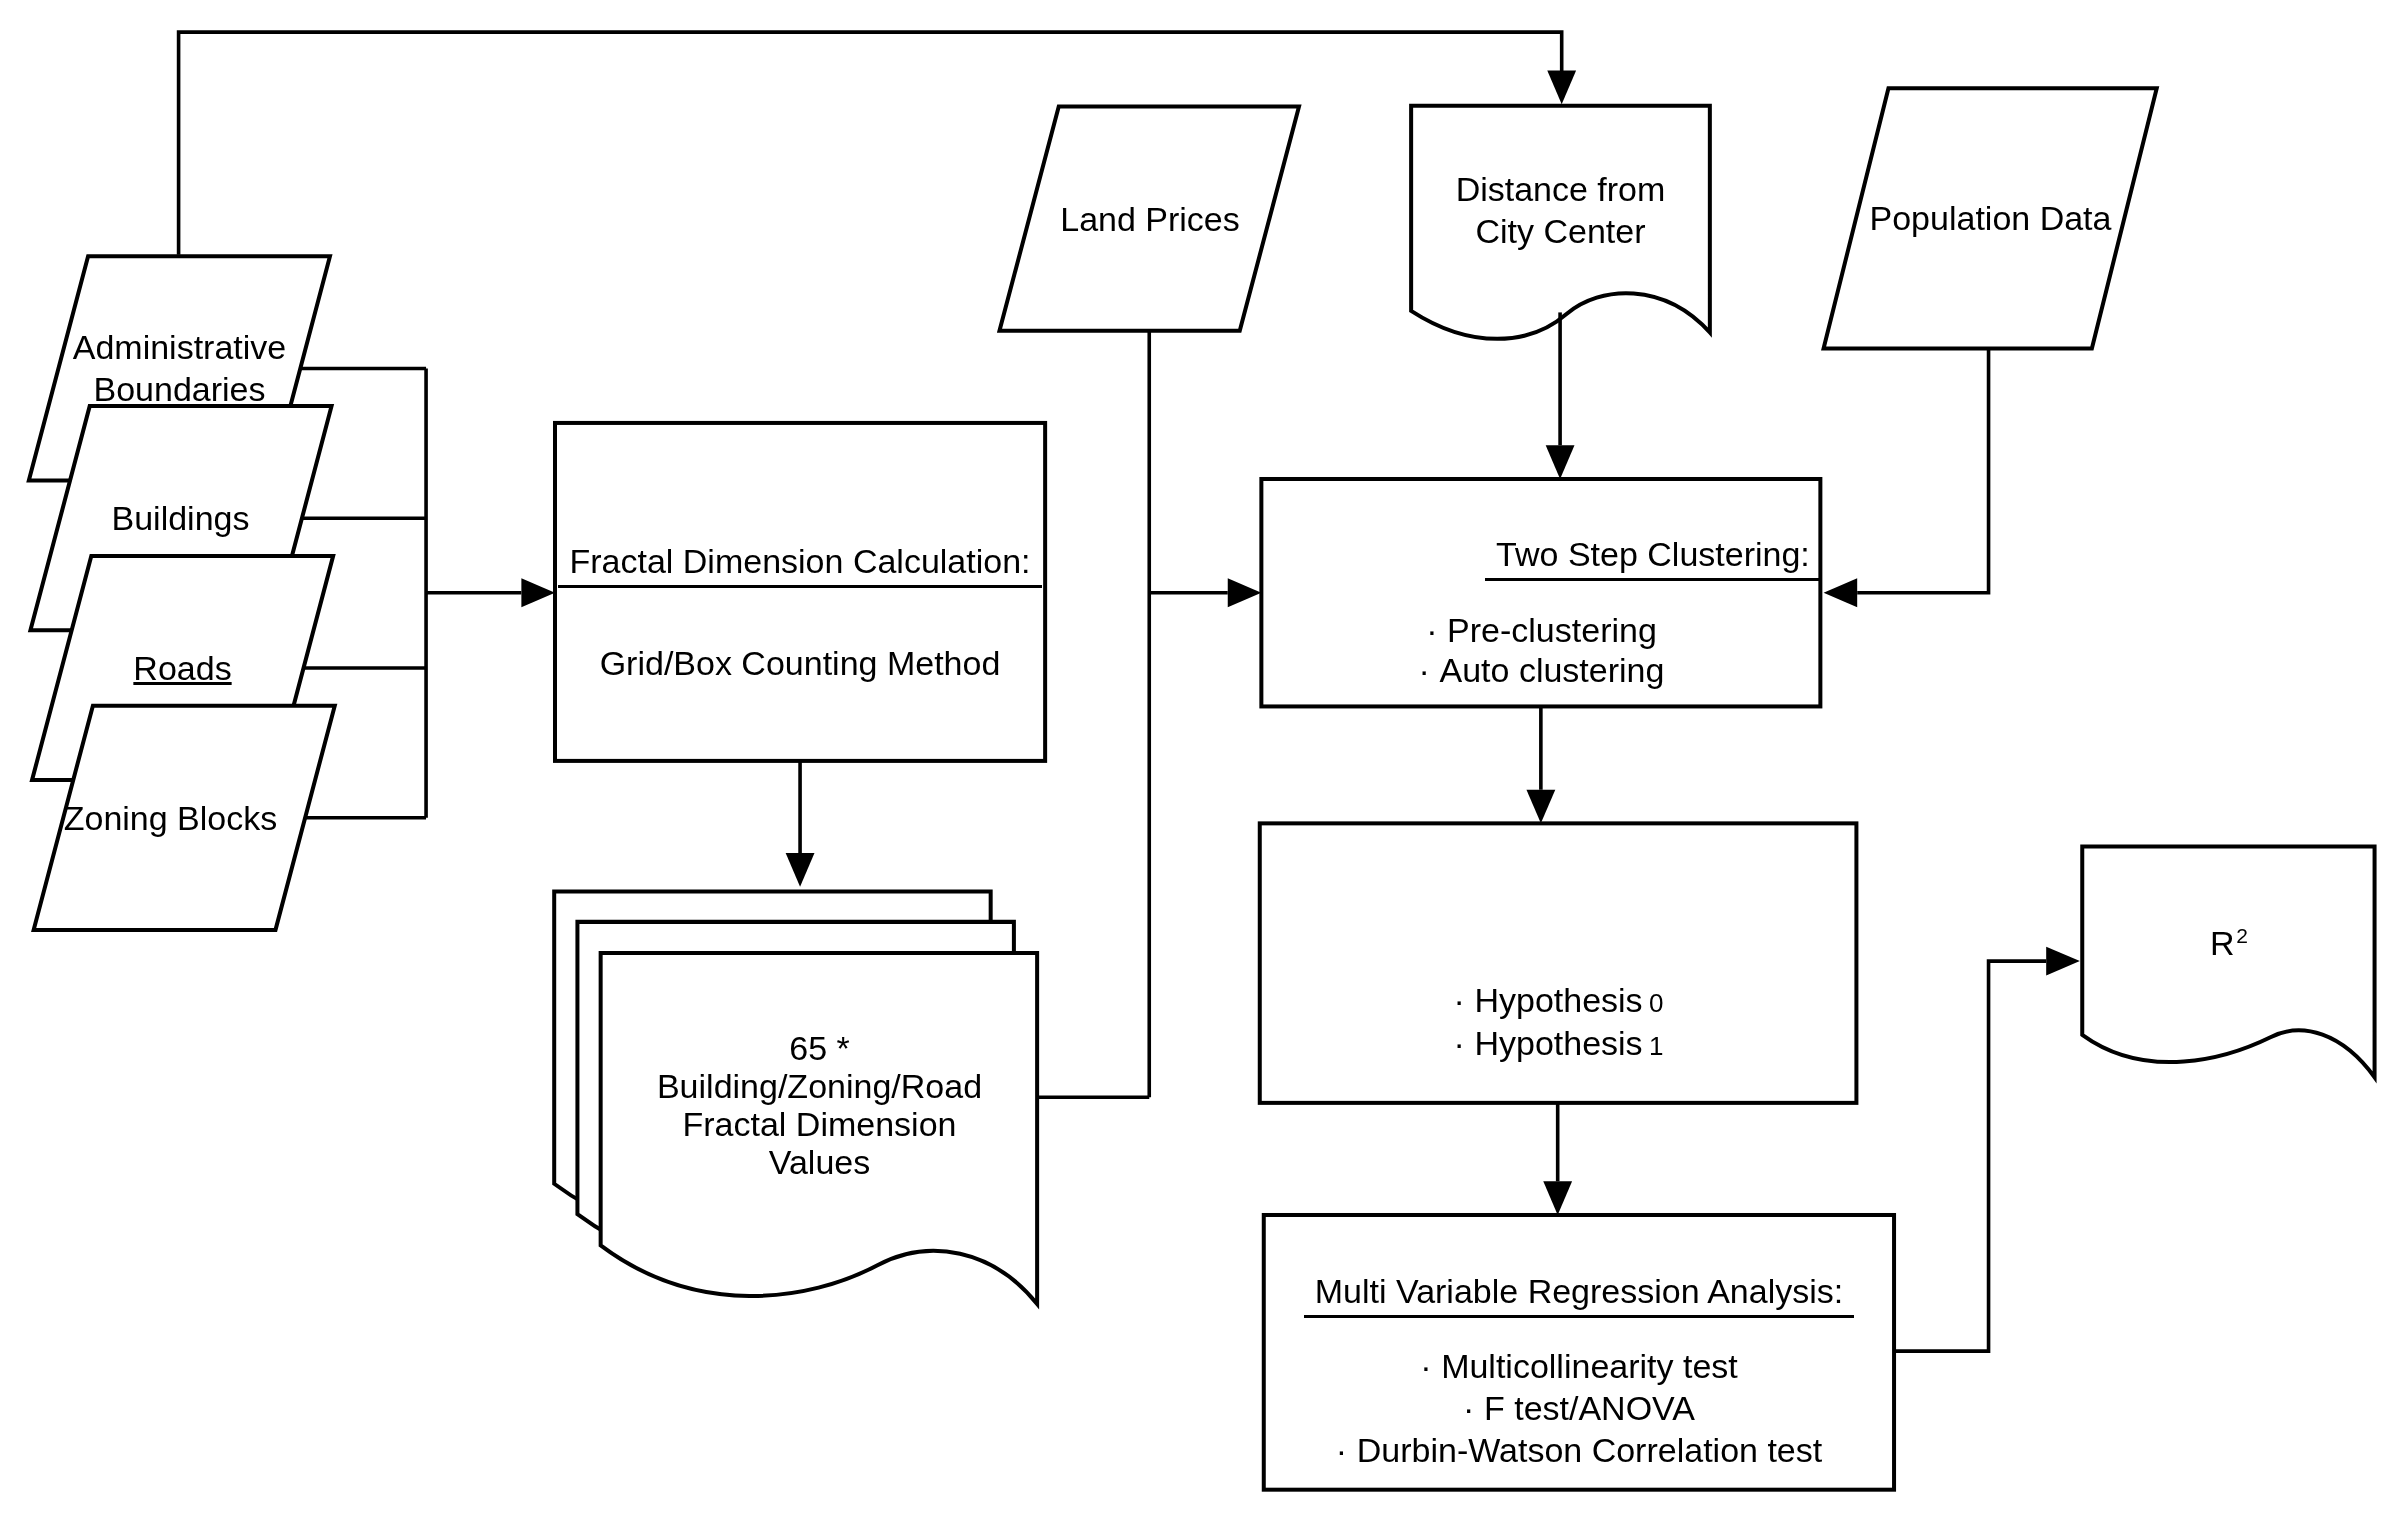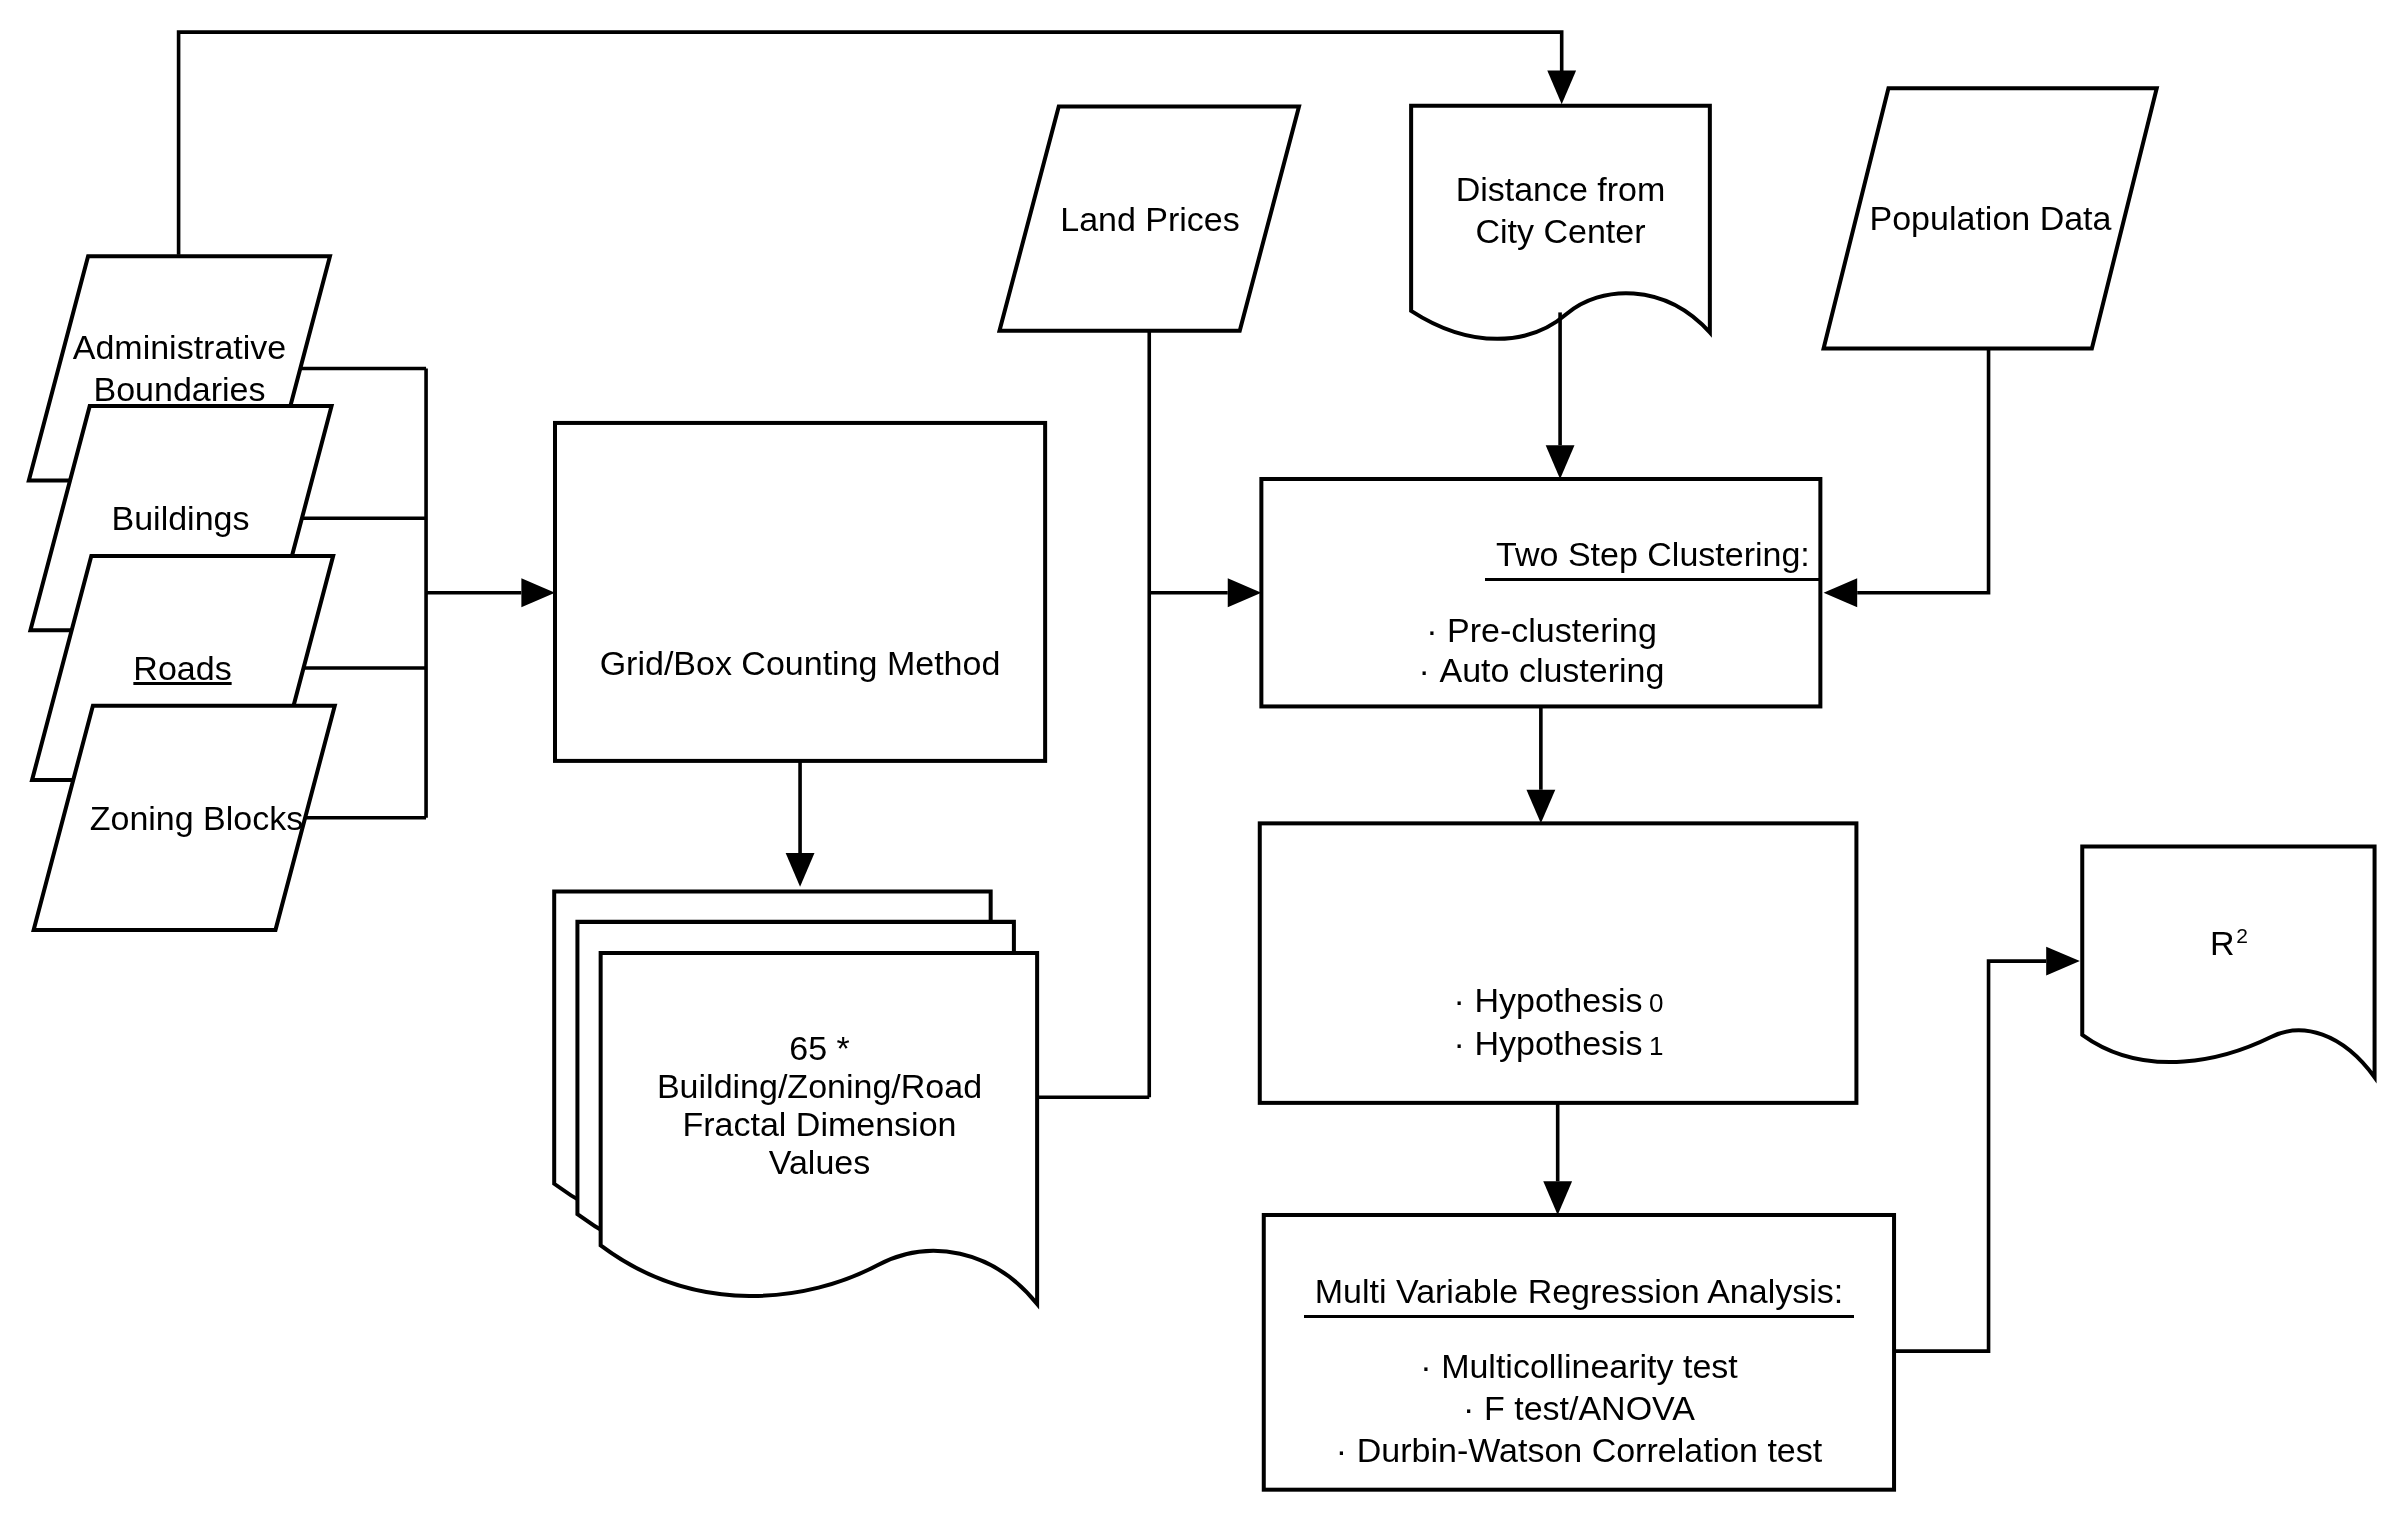--- a/index.html
+++ b/index.html
@@ -87,34 +87,37 @@
 
   <div class="lbl" style="left:29px;top:256px;width:301px;height:224px;">
     <span class="inner" style="width:224px;">Administrative Boundaries</span>
   </div>
   <div class="lbl" style="left:30px;top:406px;width:301px;height:224px;">
     <span class="inner">Buildings</span>
   </div>
   <div class="lbl" style="left:32px;top:556px;width:301px;height:224px;text-decoration:underline;">
     <span class="inner">Roads</span>
   </div>
-  <div class="lbl" style="left:46px;top:706px;width:301px;height:224px;">
+  <div class="lbl" style="left:20px;top:706px;width:301px;height:224px;">
     <span class="inner">Zoning Blocks</span>
   </div>
 
   <div class="lbl" style="left:1000px;top:107px;width:300px;height:224px;">
     <span class="inner">Land Prices</span>
   </div>
   <div class="lbl" style="left:1824px;top:88px;width:333px;height:260px;">
     <span class="inner">Population Data</span>
   </div>
   <div class="lbl" style="left:1411px;top:106px;width:299px;height:208px;">
     <span class="inner" style="width:264px;">Distance from City Center</span>
   </div>
 
+  <div class="btitle" style="left:555px;top:540px;width:490px;">
+    <span class="u">Fractal Dimension Calculation:</span>
+  </div>
   <div class="btitle" style="left:555px;top:598px;width:490px;margin-top:44px;">
     <span>Grid/Box Counting Method</span>
   </div>
 
   <div class="lbl stacktext" style="left:601px;top:953px;width:437px;height:304px;">
     <span class="inner" style="width:376px;">65 * Building/Zoning/Road Fractal Dimension Values</span>
   </div>
 
   <div class="btitle" style="left:1262px;top:533px;width:559px;text-align:right;">
     <span class="u">Two Step Clustering:</span>

